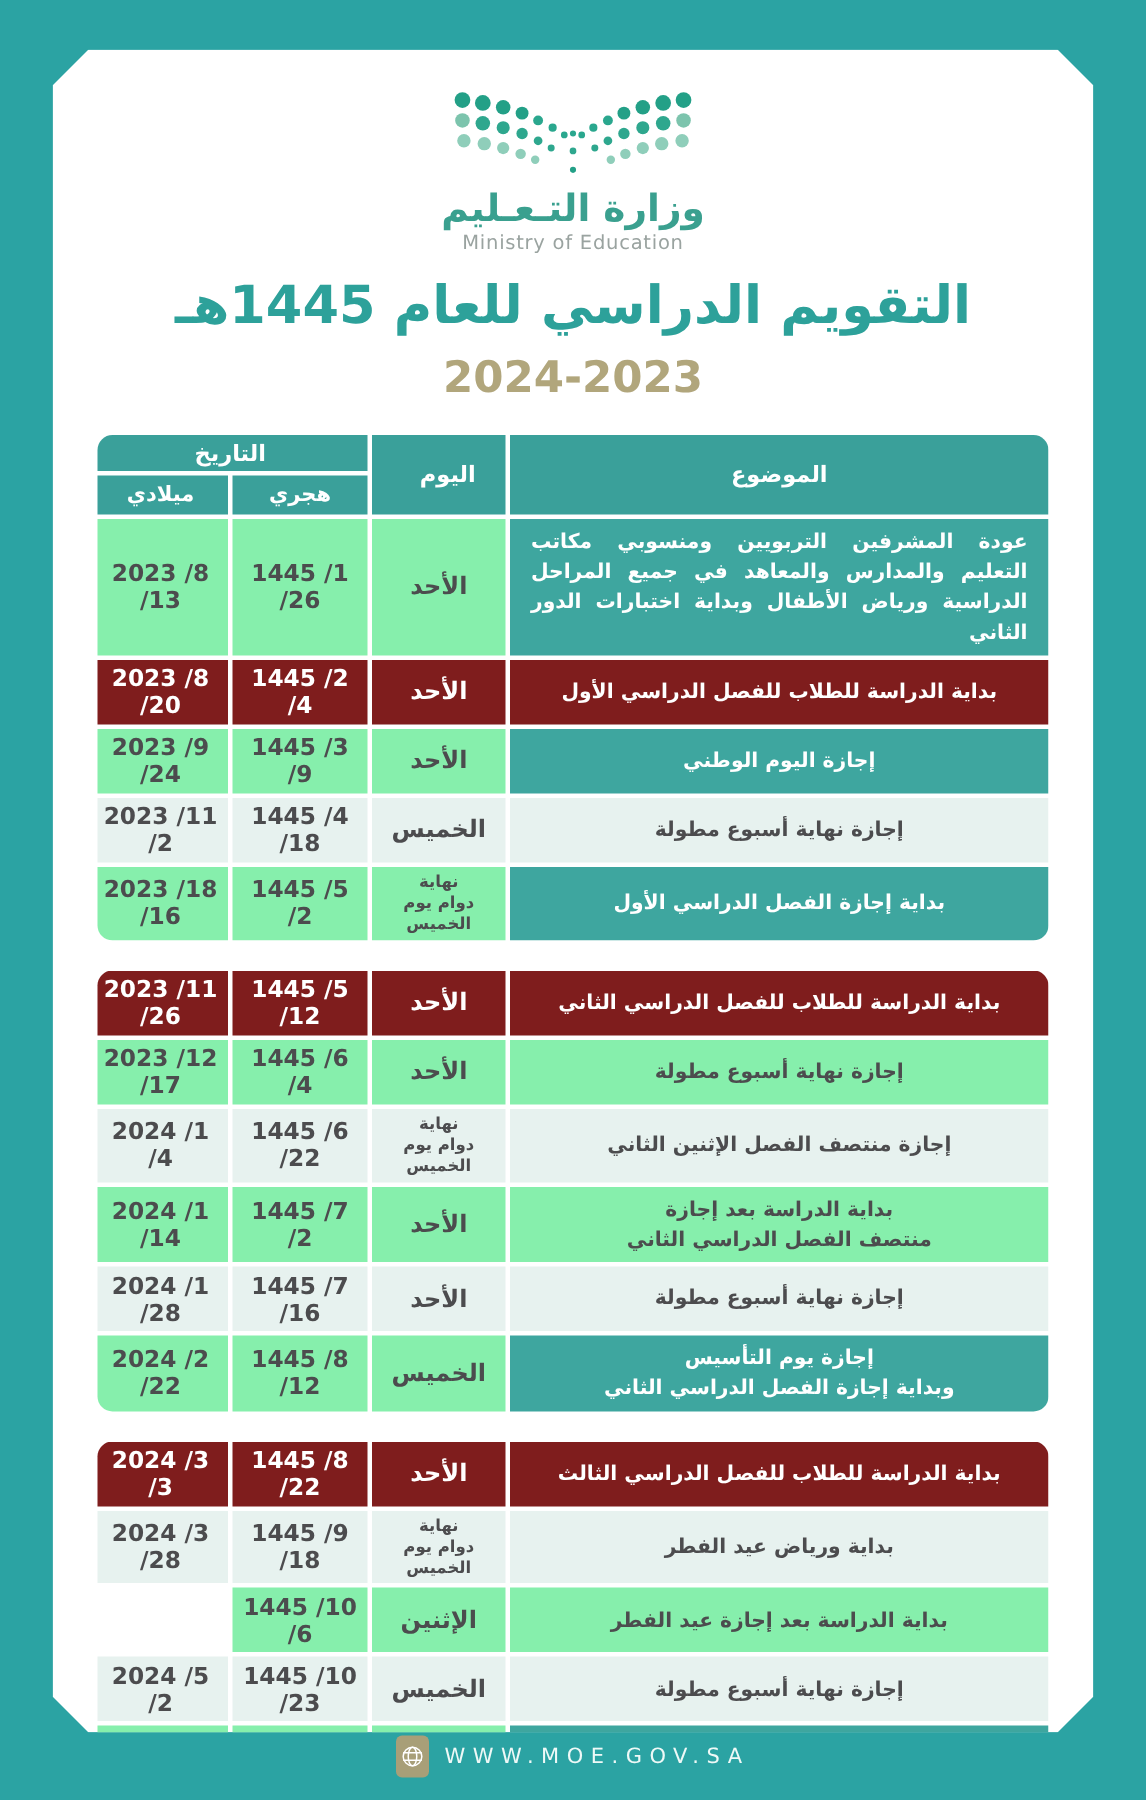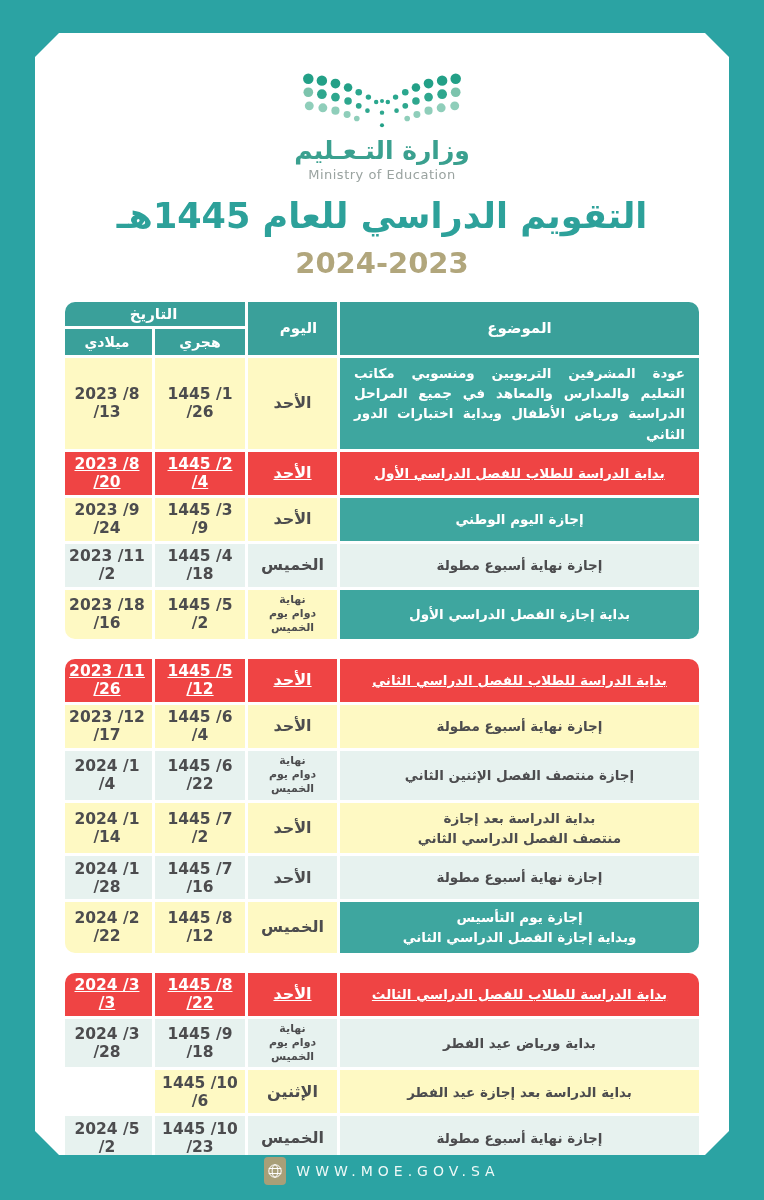--- a/index.html
+++ b/index.html
@@ -8,44 +8,44 @@
     background:#2ba3a3;
     font-family:"DejaVu Sans",sans-serif;
     -webkit-font-smoothing:antialiased;
   }
   .card{
     position:absolute;top:33px;left:35px;right:35px;bottom:45px;
     background:#ffffff;
     clip-path:polygon(24px 0,calc(100% - 24px) 0,100% 24px,100% calc(100% - 24px),calc(100% - 24px) 100%,24px 100%,0 calc(100% - 24px),0 24px);
   }
   
-  .logo-wrap{text-align:center;padding-top:36px;}
+  .logo-wrap{text-align:center;padding-top:24px;}
   .logo-dots{display:block;margin:0 auto;}
   .wordmark{color:#3aa08f;font-size:25px;font-weight:700;line-height:1.1;margin-top:4px;letter-spacing:0;}
   .wordmark-en{color:#9aa3a0;font-size:13px;font-weight:400;letter-spacing:.5px;margin-top:2px;direction:ltr;}
   
   .main-title{color:#2da19a;font-size:35px;font-weight:700;text-align:center;margin-top:14px;line-height:1.15;}
   .sub-title{color:#b1a67c;font-size:29px;font-weight:700;text-align:center;margin-top:10px;direction:ltr;}
   
   .tables{margin:22px 30px 0;display:flex;flex-direction:column;gap:20px;direction:rtl;}
   .tgroup{border-radius:10px;overflow:hidden;}
   .thead{display:grid;grid-template-columns:359px 89px 90px 90px;grid-template-rows:24px 26px;gap:3px;direction:rtl;}
   .hc{background:#3aa09a;color:#fff;display:flex;align-items:center;justify-content:center;font-weight:700;font-size:15px;}
   .hc-subject{grid-column:1;grid-row:1/3;}
   .hc-day{grid-column:2;grid-row:1/3;padding-left:12px;}
   .hc-date{grid-column:3/5;grid-row:1;}
   .hc-hijri{grid-column:3;grid-row:2;font-size:14px;}
   .hc-greg{grid-column:4;grid-row:2;font-size:14px;}
   .trow{display:grid;grid-template-columns:359px 89px 90px 90px;gap:3px;direction:rtl;margin-top:3px;}
   .thead + .trow{margin-top:3px;}
   .tgroup > .trow:first-child{margin-top:0;}
   .cell{display:flex;align-items:center;justify-content:center;text-align:center;font-weight:700;min-height:33px;}
-  .b-white{background:#fef9c3;color:#4c4c4e;}
+  .b-white{background:#86efac;color:#4c4c4e;}
   .b-cyan{background:#e7f2ef;color:#4c4c4e;}
-  .b-tan{background:#ef4444;color:#ffffff;text-decoration:underline;}
+  .b-tan{background:#7f1d1d;color:#ffffff;}
   .b-teal{background:#3ea69f;color:#ffffff;}
   .subj{font-size:13.5px;line-height:1.5;padding:5px 14px;white-space:pre-line;}
   .subj.just span{display:block;width:100%;text-align:justify;}
   .day{font-size:16px;line-height:1.25;white-space:pre-line;padding:3px 2px;}
   .day.small{font-size:11px;line-height:1.3;}
   .date{font-size:15.5px;padding:3px 4px;}
   
   .footer{
     position:absolute;left:0;right:0;bottom:0;height:58px;
     display:flex;align-items:center;justify-content:center;gap:10px;direction:ltr;

